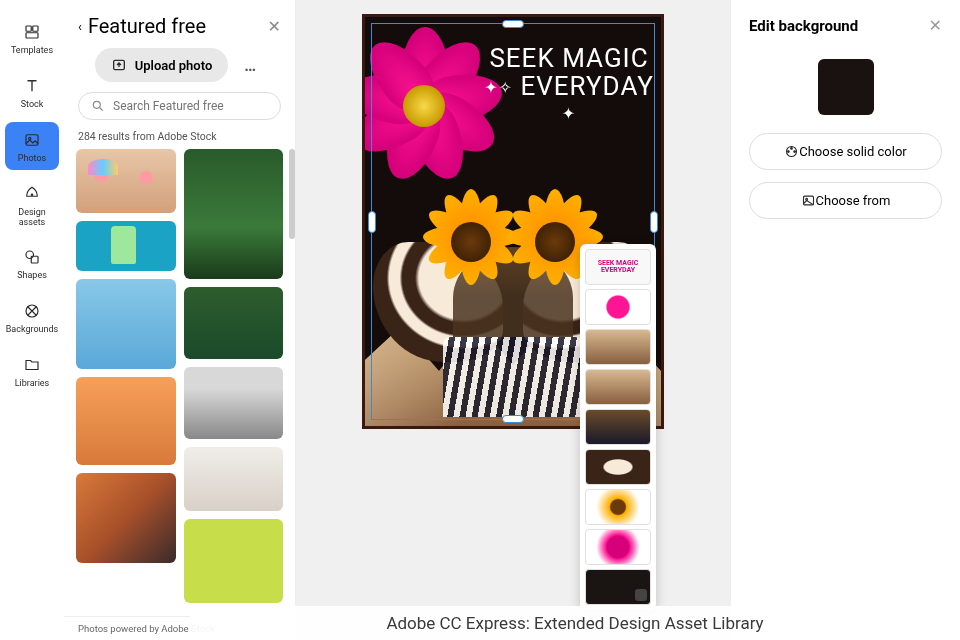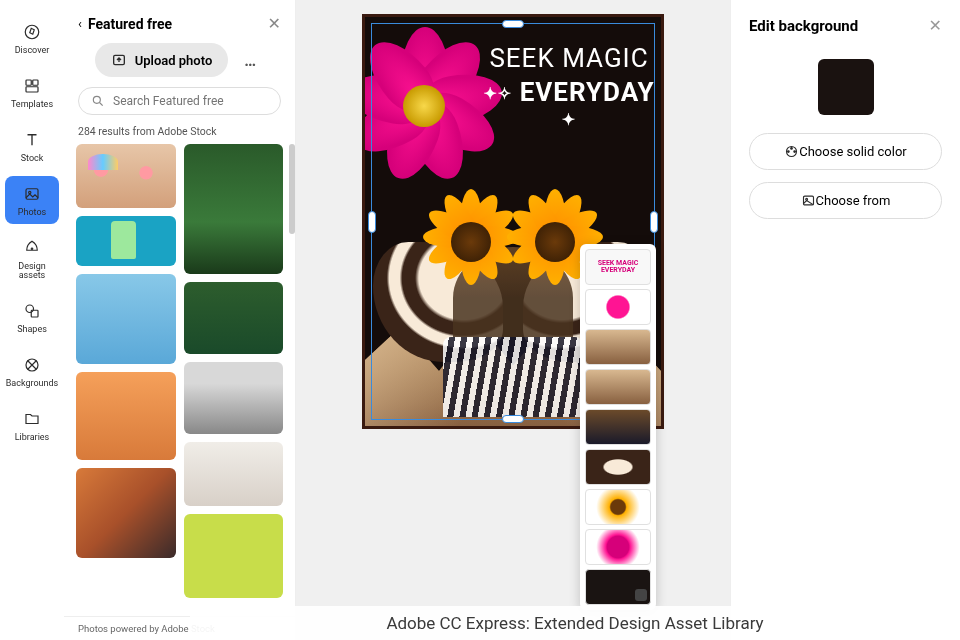--- a/index.html
+++ b/index.html
@@ -11,21 +11,21 @@
 .rail { width: 64px; background: #fff; display: flex; flex-direction: column; align-items: center; padding-top: 14px; gap: 6px; }
 .rail-item { width: 54px; display: flex; flex-direction: column; align-items: center; gap: 4px; padding: 8px 0 6px; border-radius: 8px; cursor: pointer; }
 .rail-item.active { background: #3b82f6; }
 .rail-item .ico { width: 20px; height: 20px; display:flex; align-items:center; justify-content:center; }
 .rail-item .lbl { font-size: 9px; color: #2c2c2c; text-align:center; line-height:1.1; }
 
 
 .panel { width: 232px; background:#fff; border-right:1px solid #eee; display:flex; flex-direction:column; position:relative; }
 .panel-head { display:flex; align-items:center; padding:14px 14px 10px; gap:6px; }
 .panel-head .chev { font-size:13px; }
-.panel-head .title { font-weight:700; font-size:14px; flex:1; }
+.panel-head .title { font-weight:400; font-size:20px; flex:1; }
 .panel-head .x { font-size:16px; color:#888; cursor:pointer; }
 
 .upload-row { display:flex; align-items:center; gap:8px; padding:0 14px 10px; justify-content:center; }
 .upload-btn { display:flex; align-items:center; gap:8px; background:#e8e8e8; border:none; border-radius:20px; padding:9px 16px; font-size:13px; font-weight:600; cursor:pointer; }
 .more-btn { width:28px; height:28px; display:flex; align-items:center; justify-content:center; font-weight:700; color:#555; cursor:pointer; }
 
 .search-wrap { padding:0 14px 8px; }
 .search { display:flex; align-items:flex-start; gap:8px; border:1px solid #ddd; border-radius:20px; padding:6px 12px; background:#fff; }
 .search input { border:none; outline:none; font-size:12px; flex:1; background:transparent; }
 
@@ -63,21 +63,21 @@
 .sel-handle.bot { bottom:-4px; left:50%; transform:translateX(-50%);}
 .sel-handle.left { left:-4px; top:50%; transform:translateY(-50%); width:8px; height:22px;}
 .sel-handle.right { right:-4px; top:50%; transform:translateY(-50%); width:8px; height:22px;}
 
 .flower-pink { position:absolute; top:6px; left:-24px; width:170px; height:170px; }
 .petal { position:absolute; width:48px; height:82px; background:radial-gradient(ellipse at 50% 90%,#ff1493 0%,#d6007a 70%); border-radius:50% 50% 50% 50% / 60% 60% 40% 40%; transform-origin:50% 95%; }
 .flower-center{position:absolute;left:62px;top:62px;width:42px;height:42px;border-radius:50%;background:radial-gradient(circle,#f8d84a 0%,#c89a00 70%);}
 
 .headline { position:absolute; top:28px; left:112px; color:#fff; font-family: Impact, "Arial Black", sans-serif; letter-spacing:1px; text-align:center; }
 .headline .l1{font-size:26px; line-height:1;}
-.headline .l2{font-size:26px; line-height:1; margin-top:8px;font-weight:bold;}
+.headline .l2{font-size:26px; line-height:1; margin-top:2px;}
 .sparkle{font-size:16px; vertical-align:middle;}
 
 .sunflowers { position:absolute; top:170px; left:50%; transform:translateX(-50%); display:flex; gap:-10px;}
 .sunflower { width:110px; height:110px; position:relative; }
 .sunflower .sf-petal{position:absolute;width:22px;height:48px;background:linear-gradient(#ffb000,#ff8c00);border-radius:50% 50% 50% 50%/70% 70% 30% 30%;transform-origin:50% 100%;}
 .sunflower .sf-center{position:absolute;left:35px;top:35px;width:40px;height:40px;border-radius:50%;background:radial-gradient(circle,#6b3a0a 0%,#3a1f05 80%);}
 
 .person { position:absolute; top:230px; left:50%; transform:translateX(-50%); width:120px; height:170px; background:linear-gradient(180deg,#6b4a2a 0%,#4a3420 30%); border-radius:50% 50% 10% 10% / 30% 30% 10% 10%; opacity:0.85;}
 .person::after{content:"";position:absolute;bottom:0;left:-10px;right:-10px;height:80px;background:repeating-linear-gradient(100deg,#fff 0 6px,#1a1a2a 6px 12px);border-radius:8px 8px 0 0;}
 
@@ -113,29 +113,20 @@
 .caption { position:absolute; left:190px; right:0; bottom:0; height:34px; background:rgba(255,255,255,0.93); display:flex; align-items:center; justify-content:center; font-size:17px; color:#3a3a3a; font-family:"Segoe UI", sans-serif; }
 
 svg { display:block; }
 </style>
 </head>
 <body>
 
 <div class="app">
 
   <div class="rail">
-    <div class="rail-item">
-      <span class="ico">
-          <svg width="18" height="18" viewBox="0 0 24 24" fill="none" stroke="#2c2c2c" stroke-width="1.6">
-            <circle cx="12" cy="12" r="9"></circle>
-            <path d="M15 9l-2 6-4-2 2-6z"></path>
-          </svg>
-        </span>
-      <span class="lbl">Discover</span>
-    </div>
     <div class="rail-item">
       <span class="ico">
           <svg width="18" height="18" viewBox="0 0 24 24" fill="none" stroke="#2c2c2c" stroke-width="1.6">
             <rect x="4" y="4" width="7" height="7" rx="1"></rect>
             <rect x="13" y="4" width="7" height="7" rx="1"></rect>
             <rect x="4" y="13" width="16" height="7" rx="1"></rect>
           </svg>
         </span>
       <span class="lbl">Templates</span>
     </div>

